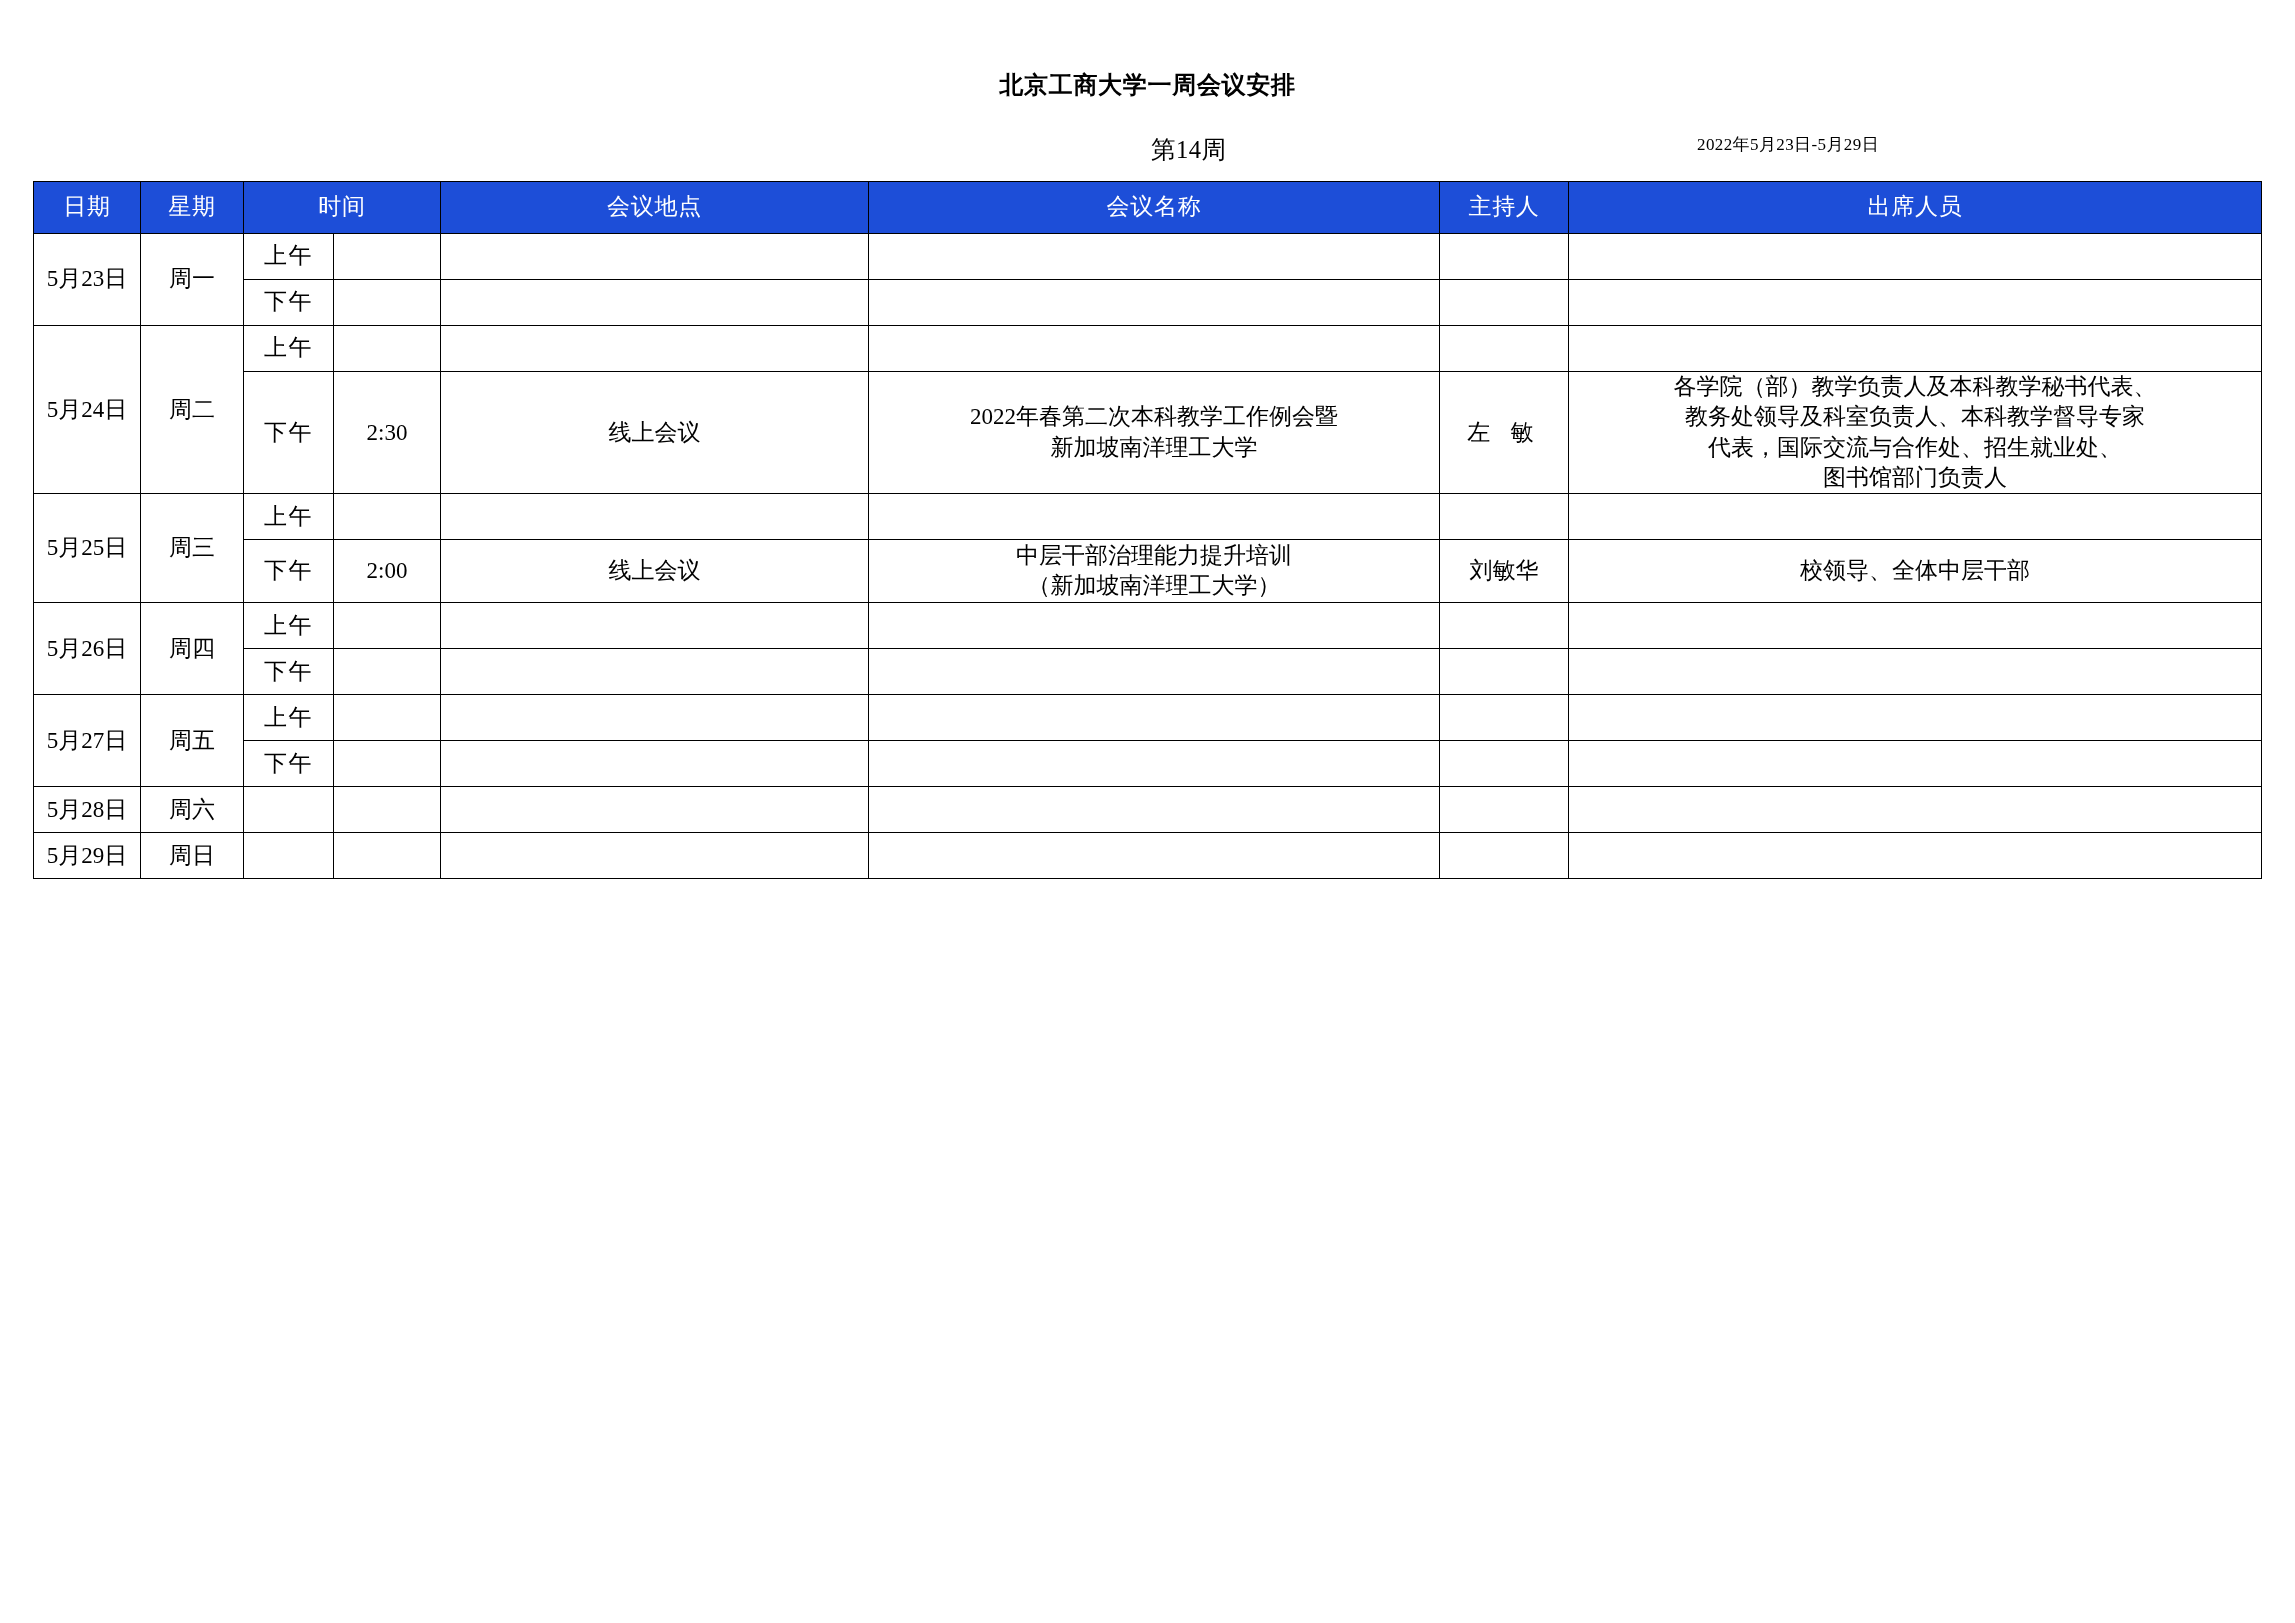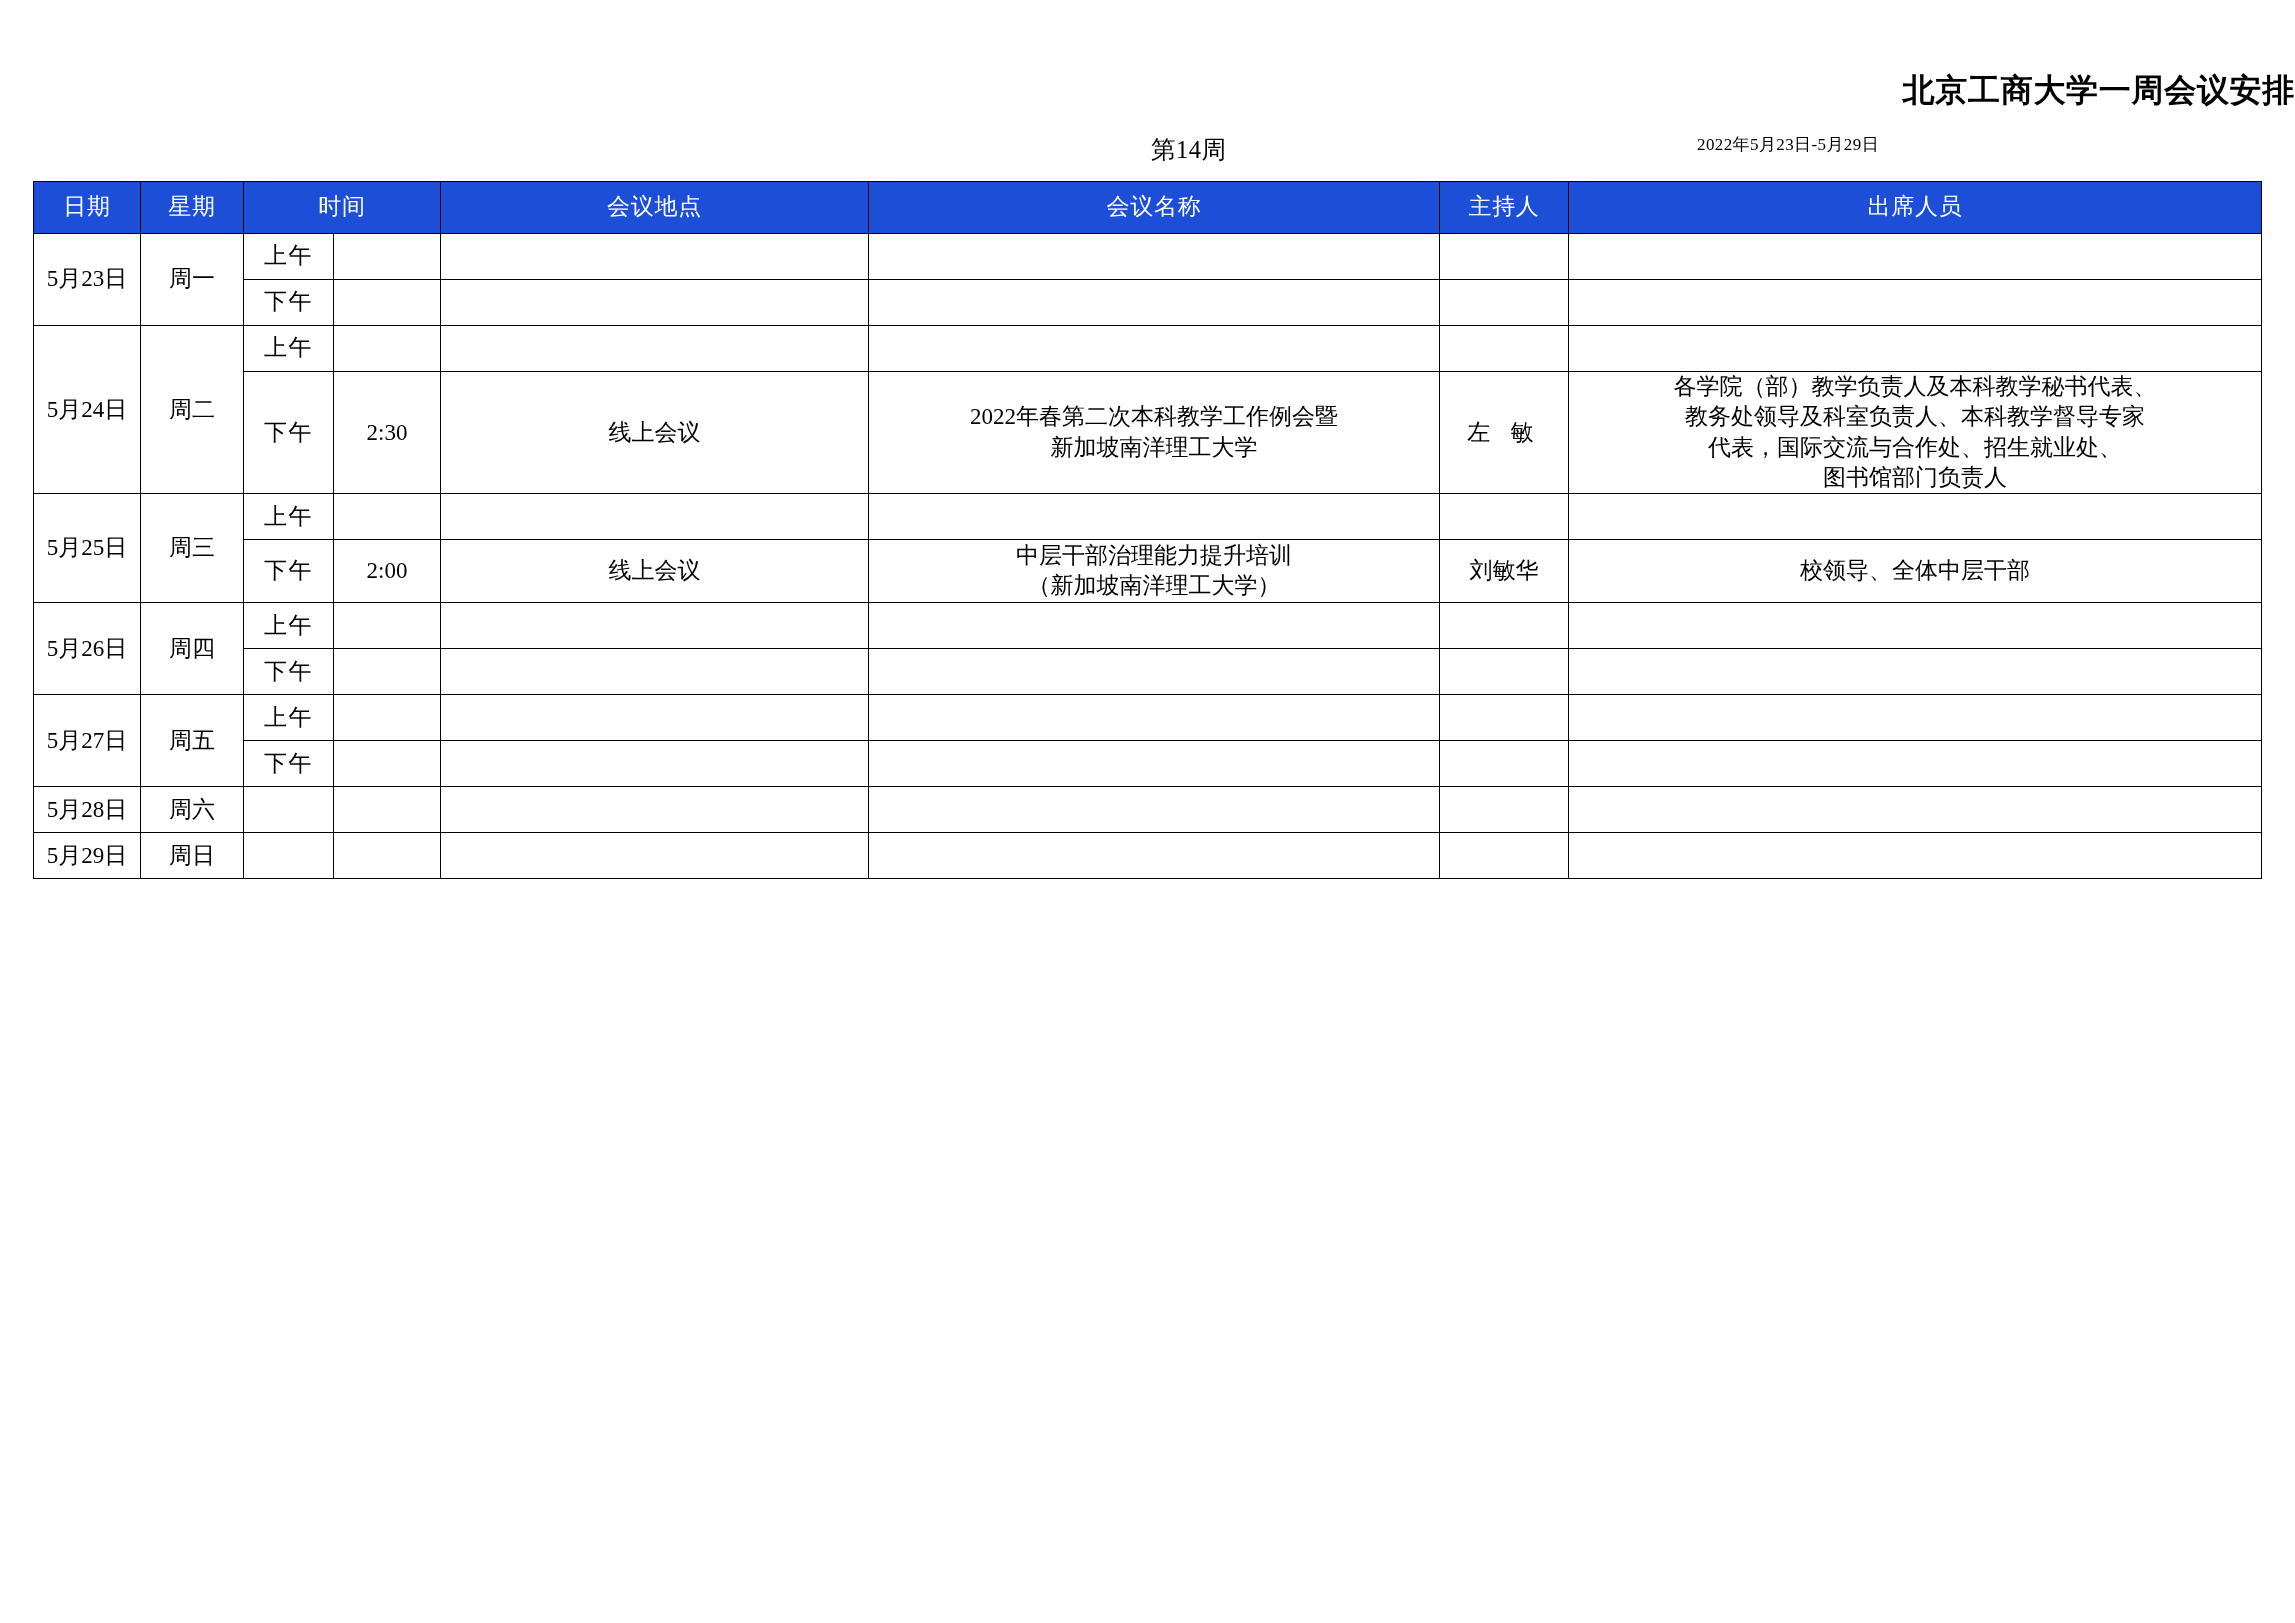--- a/index.html
+++ b/index.html
@@ -14,32 +14,32 @@
     color: #000000;
     -webkit-font-smoothing: antialiased;
   }
   .page {
     position: relative;
     width: 2295px;
     height: 1623px;
     box-sizing: border-box;
   }
   .title {
-    text-align: right;
-    font-size: 32px;
+    text-align: center;
+    font-size: 24px;
     font-weight: bold;
     letter-spacing: 0.7px;
     margin-top: 69px;
     margin-bottom: 4px;
     font-family: "Liberation Serif", "DejaVu Serif", serif;
   }
   .subhead {
     position: relative;
     width: 2227px;
-    margin: 20px auto 0 auto;
+    margin: 32px auto 0 auto;
     height: 32px;
   }
   .subhead .week {
     position: absolute;
     left: 1117px;
     top: 0;
     font-size: 24.6px;
     letter-spacing: 0.4px;
   }
   .subhead .daterange {

